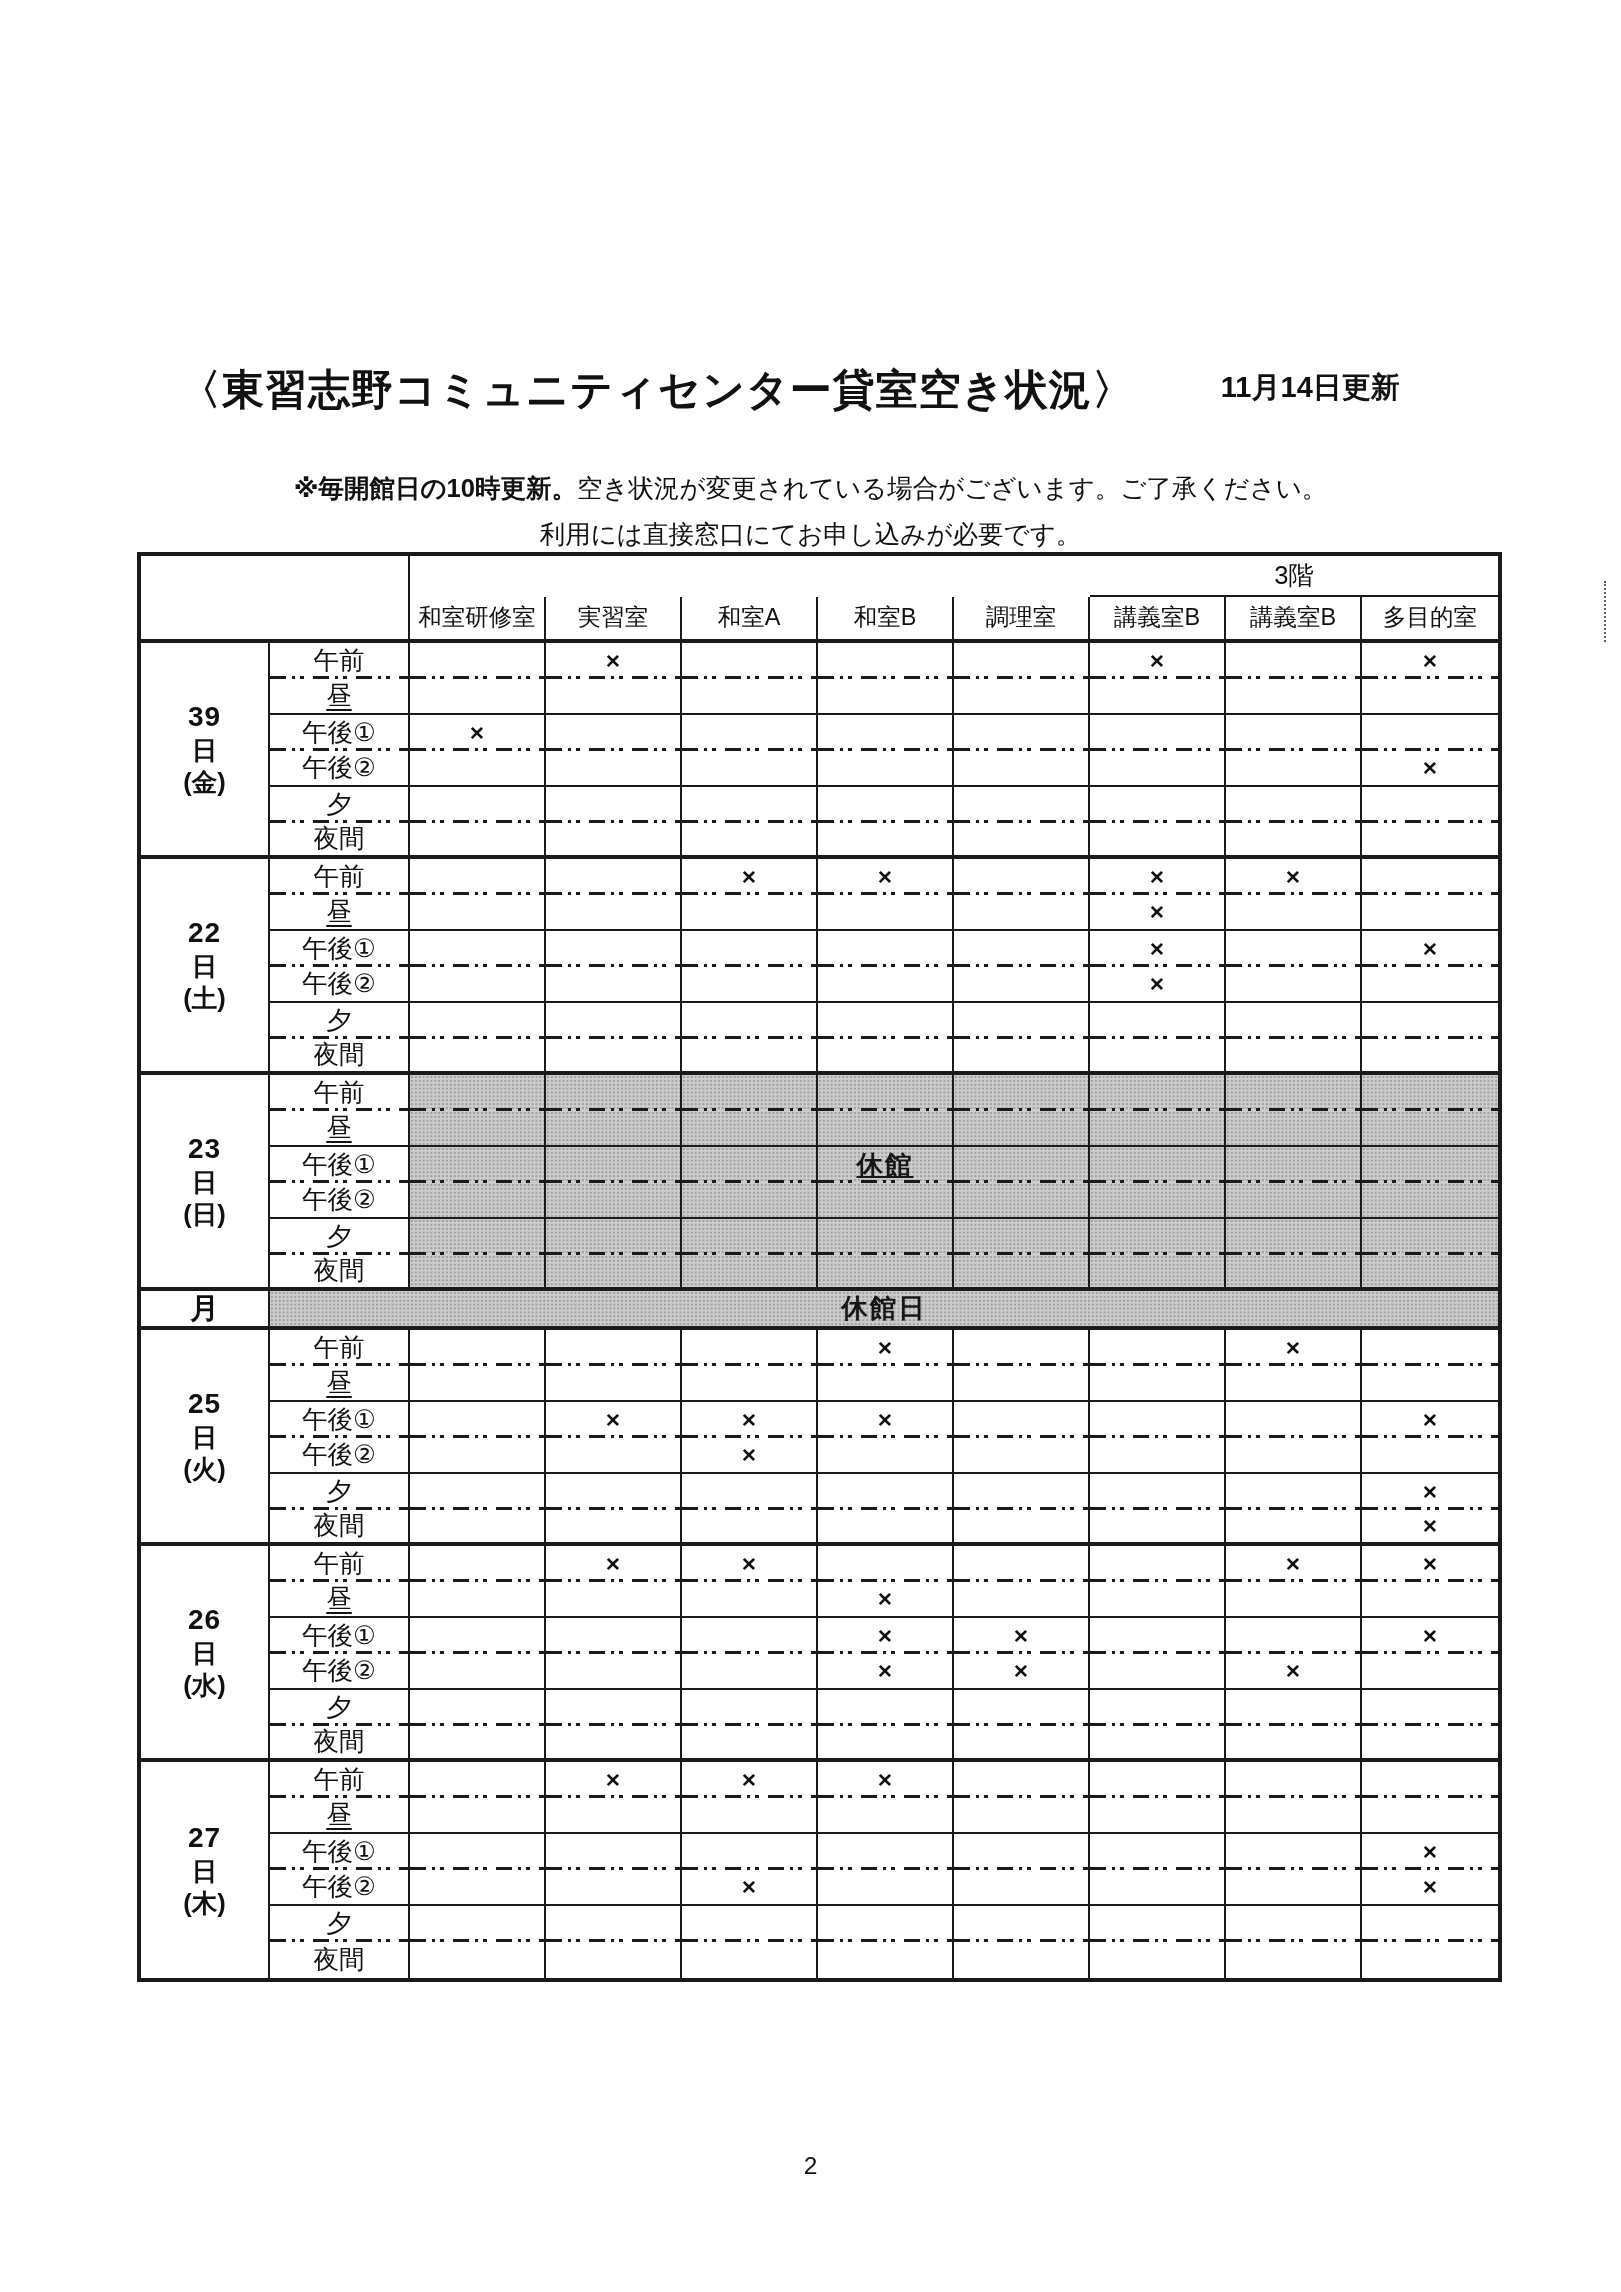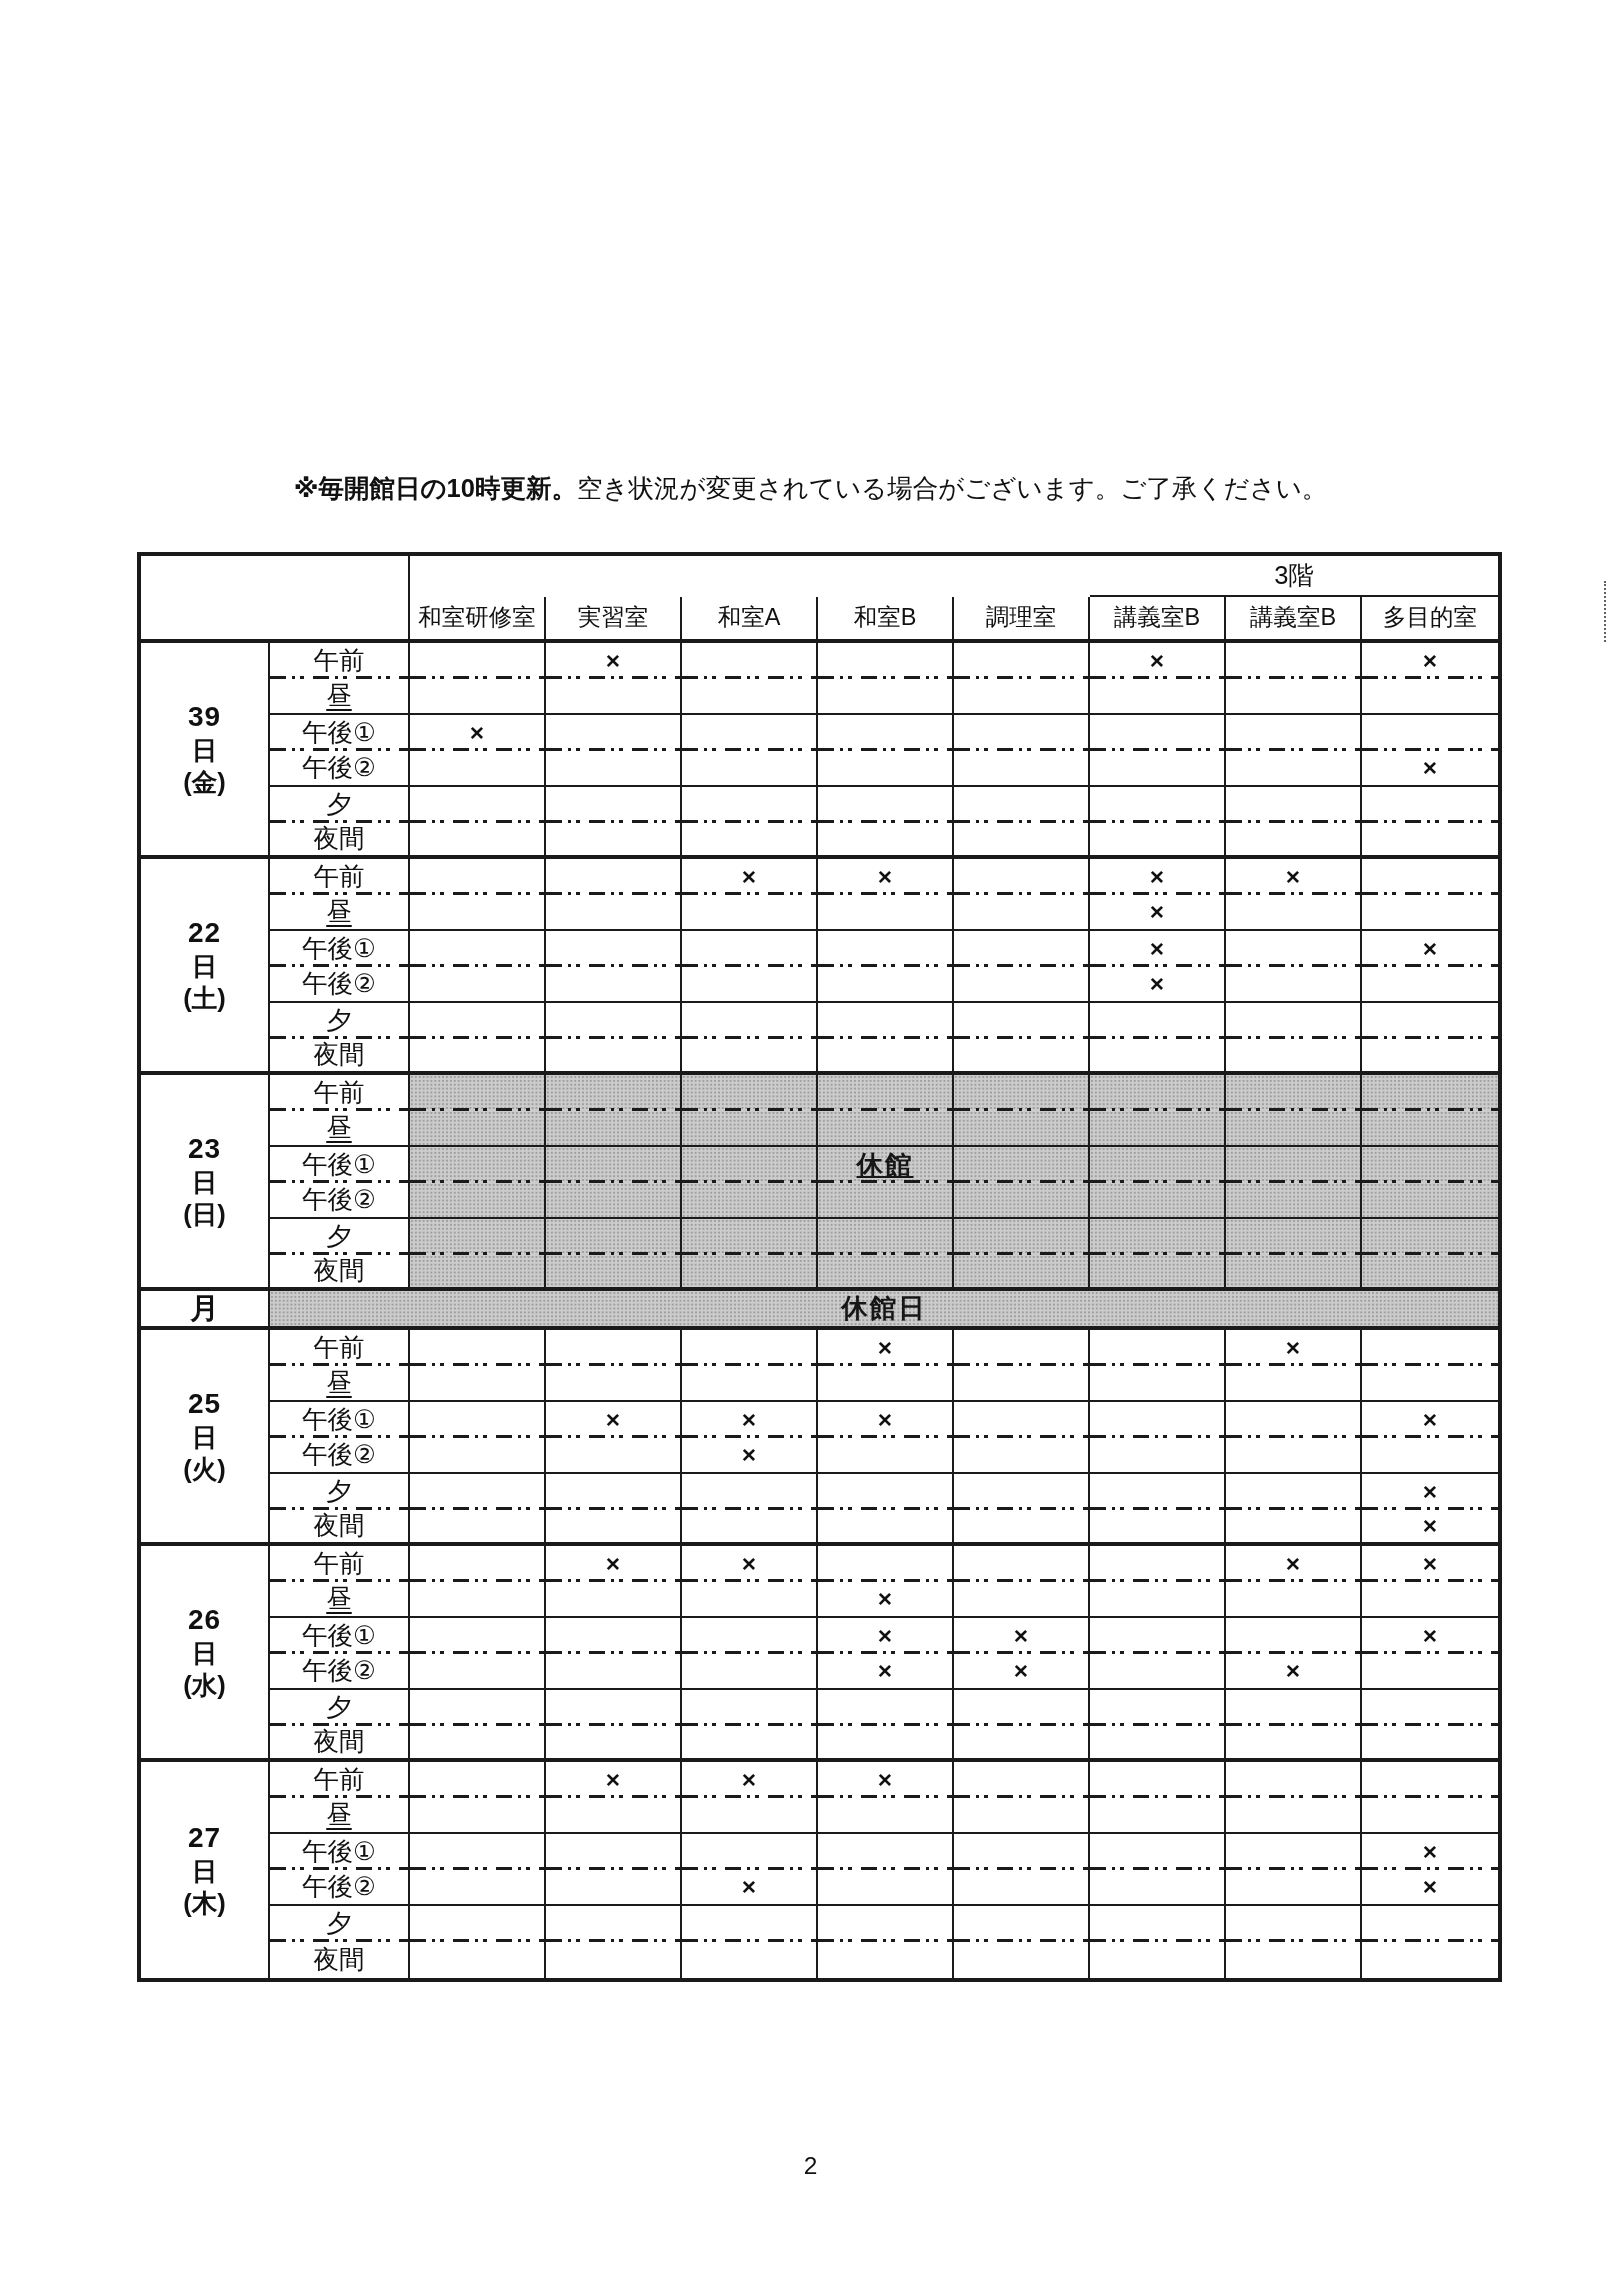--- a/index.html
+++ b/index.html
@@ -52,21 +52,26 @@
   .dnum{font-size:28px; letter-spacing:1px;}
   .monthcell{font-size:29px; font-weight:600;}
   .mark{font-size:24.5px; font-weight:600;}
   .closedlabel{font-size:26.5px; font-weight:600; letter-spacing:2px; color:#161616;}
   .scan-artifact{position:absolute; left:1604px; top:581px; width:0; height:61px; border-left:2.9px dotted #444; opacity:.85;}
 </style>
 </head>
 <body>
 
 <div class="page">
+  <div class="title-row">
+    <h1 class="doc-title">〈東習志野コミュニティセンター貸室空き状況〉</h1>
+    <span class="updated">11月14日更新</span>
+  </div>
   <div class="note1"><b>※毎開館日の10時更新。</b><span>空き状況が変更されている場合がございます。ご了承ください。</span></div>
+  <div class="note2">利用には直接窓口にてお申し込みが必要です。</div>
 
   <div class="grid" id="grid" style="grid-template-columns: 129px 140px repeat(8, 136px); grid-template-rows: 41px 46px 36px 36px 36px 36px 36px 36px 36px 36px 36px 36px 36px 36px 36px 36px 36px 36px 36px 36px 39px 36px 36px 36px 36px 36px 36px 36px 36px 36px 36px 36px 36px 36px 36px 36px 36px 36px 36px;">
       <div class="c br3 end" style="grid-area: 1 / 1 / span 2 / span 2;"></div>
       <div class="c br0 thin-end floor-label" style="grid-area: 1 / 8 / span 1 / span 3;">3階</div>
       <div class="c br2 end roomname" style="grid-area: 2 / 3 / span 1 / span 1;">和室研修室</div>
       <div class="c br2 end roomname" style="grid-area: 2 / 4 / span 1 / span 1;">実習室</div>
       <div class="c br2 end roomname" style="grid-area: 2 / 5 / span 1 / span 1;">和室A</div>
       <div class="c br2 end roomname" style="grid-area: 2 / 6 / span 1 / span 1;">和室B</div>
       <div class="c br3 end roomname" style="grid-area: 2 / 7 / span 1 / span 1;">調理室</div>
       <div class="c br2 end roomname" style="grid-area: 2 / 8 / span 1 / span 1;">講義室B</div>

